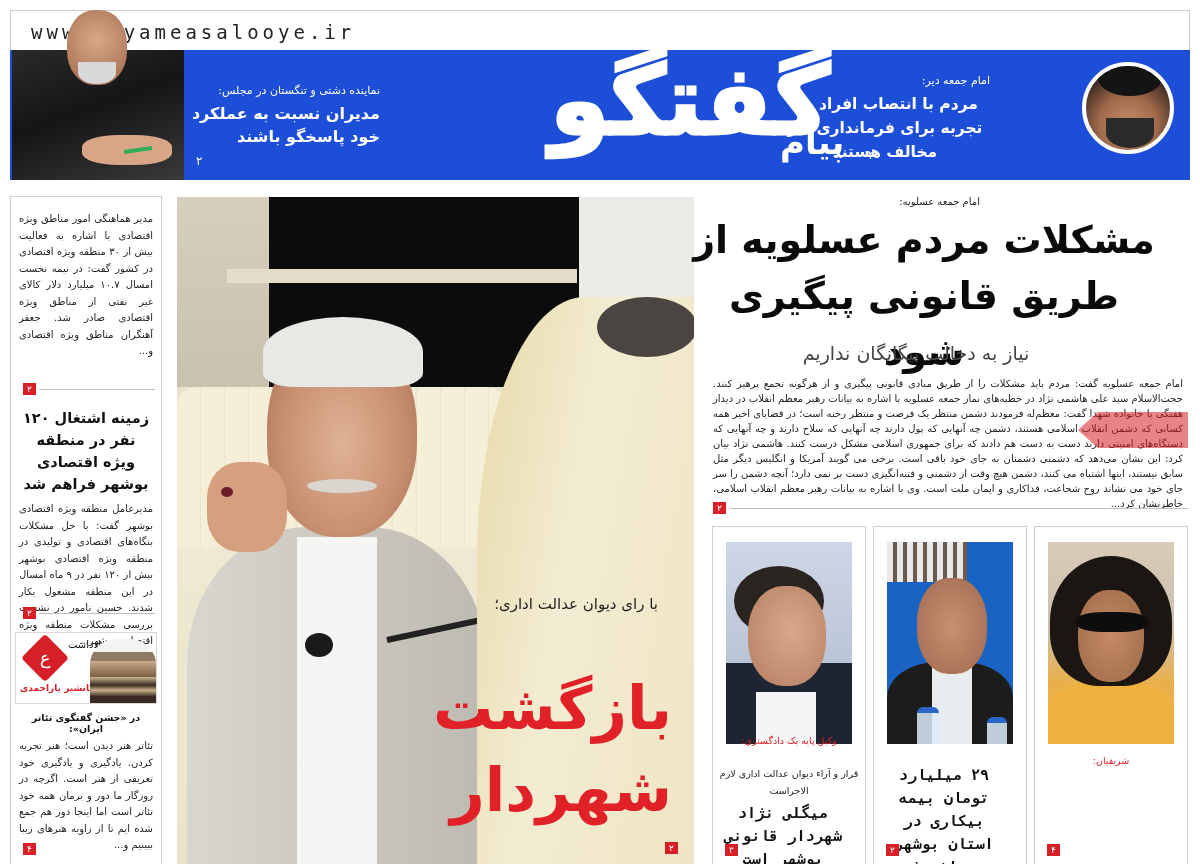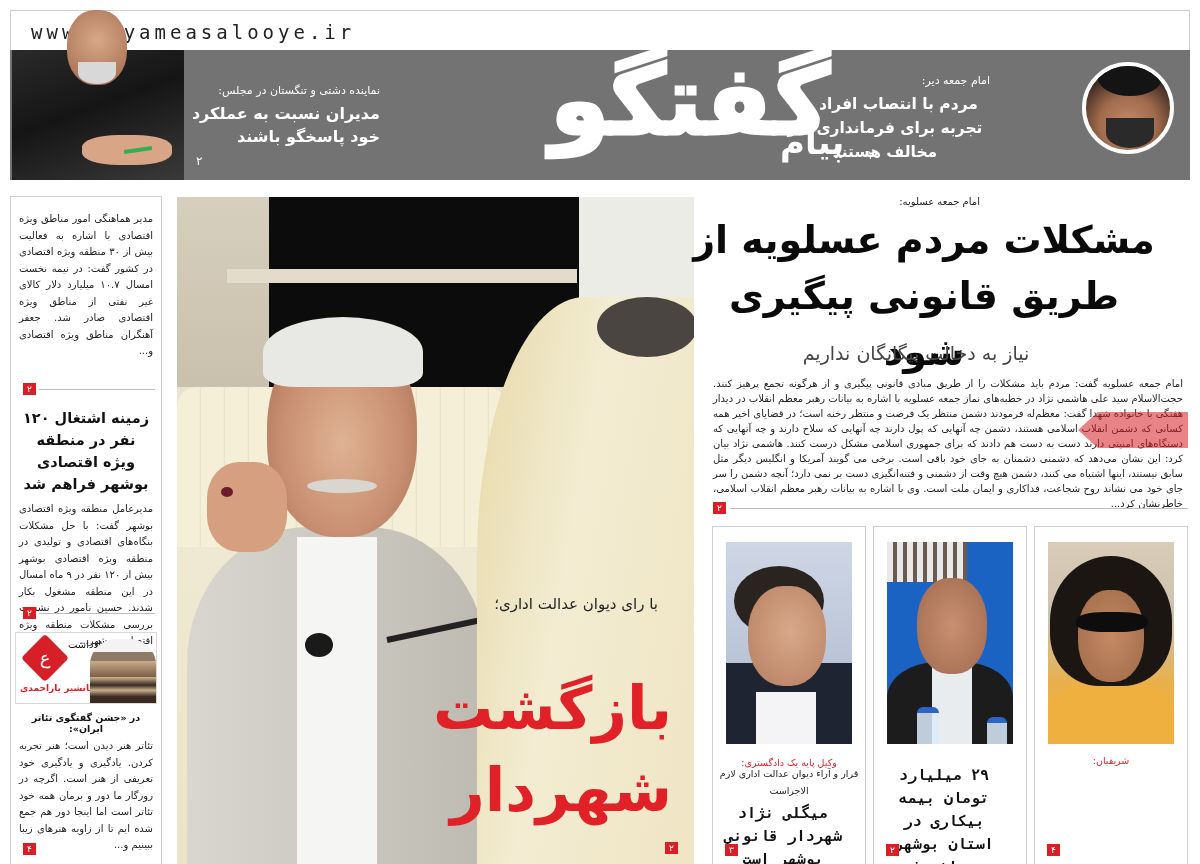--- a/index.html
+++ b/index.html
@@ -7,21 +7,21 @@
   body { position: relative; font-family: "DejaVu Sans", sans-serif; color: #111; }
 
   
   .topbar { position: absolute; left: 10px; top: 10px; width: 1180px; height: 40px; border: 1px solid #cfcfcf; border-bottom: none; background: #fff; }
   .url { position: absolute; left: 20px; top: 10px; font-family: "DejaVu Sans Mono", monospace; font-size: 19px; letter-spacing: 4px; color: #222; }
   .dateline { position: absolute; right: 8px; top: 12px; font-size: 11.5px; color: #222; direction: rtl; white-space: nowrap; }
   .dateline .new { color: #d61f26; }
   .dateline .paper { font-weight: bold; font-size: 12px; }
 
   
-  .masthead { position: absolute; left: 10px; top: 50px; width: 1180px; height: 130px; background: #737373; }
+  .masthead { position: absolute; left: 10px; top: 50px; width: 1180px; height: 130px; background: #1d4ed8; }
   .photo { position: absolute; background-size: cover; }
   .mp-photo { left: 2px; top: 0px; width: 172px; height: 130px; background: linear-gradient(160deg,#2a2a2a 0%,#151515 45%,#3a3a3a 100%); }
   .mp-photo .face { position:absolute; left:55px; top:-40px; width:60px; height:75px; border-radius:45%; background: radial-gradient(circle at 50% 40%, #d8a888 0%, #b07a5c 70%, #8a5a40 100%); }
   .mp-photo .beard { position:absolute; left:66px; top:12px; width:38px; height:22px; border-radius: 0 0 50% 50%; background:#d8d8d8; }
   .mp-photo .hands { position:absolute; left:70px; top:85px; width:90px; height:30px; border-radius:40%; background:#d9a587; }
   .mp-photo .pen { position:absolute; left:112px; top:98px; width:28px; height:4px; background:#2fae55; transform: rotate(-8deg); }
 
   .mp-kicker { position: absolute; left: 180px; top: 34px; width: 190px; text-align: right; direction: rtl; color: #fff; font-size: 11px; }
   .mp-head { position: absolute; left: 180px; top: 52px; width: 190px; text-align: right; direction: rtl; color: #fff; font-size: 16px; font-weight: bold; line-height: 23px; }
   .mp-page { position: absolute; left: 186px; top: 104px; color:#fff; font-size: 12px; }
@@ -230,17 +230,17 @@
   <div class="title" style="top:238px;">۲۹ میلیارد تومان بیمه بیکاری در استان بوشهر پرداخت شد</div>
   <span class="pgnum pg">۲</span>
 </div>
 
 <div class="card" style="left:712px;">
   <div class="pic p1">
     <div class="collar"></div>
     <div class="hair"></div>
     <div class="face"></div>
   </div>
-  <div class="kicker" style="top:230px;">وکیل پایه یک دادگستری:</div>
+  <div class="kicker" style="top:208px;">وکیل پایه یک دادگستری:</div>
   <div class="sub" style="top:238px;">قرار و آراء دیوان عدالت اداری لازم الاجراست</div>
   <div class="title" style="top:276px;">میگلی نژاد شهردار قانونی بوشهر است</div>
   <span class="pgnum pg">۳</span>
 </div>
 
 </body></html>

